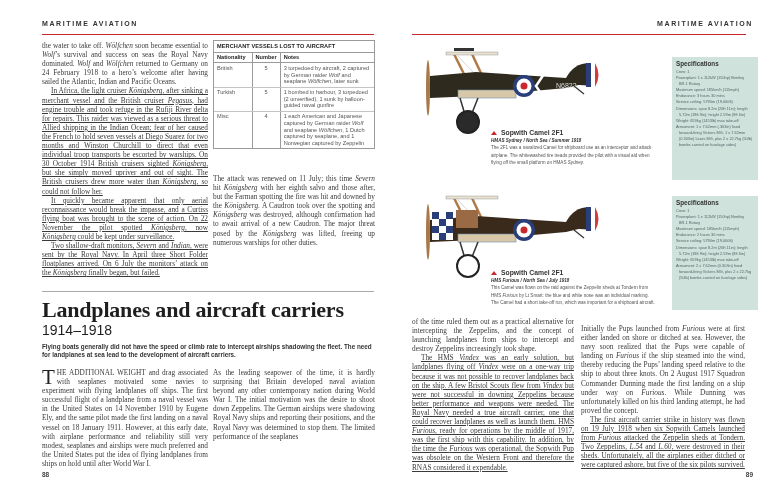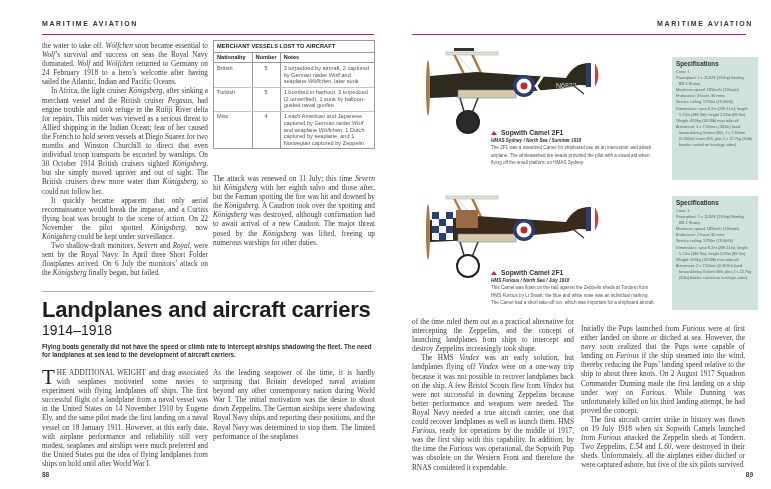--- a/index.html
+++ b/index.html
@@ -20,21 +20,21 @@
   .page-right .running-head { right: 18px; }
   .red-rule { position: absolute; top: 34px; height: 1.4px; background: #c8282d; }
   .page-left .red-rule { left: 26px; width: 332px; }
   .page-right .red-rule { left: 22px; width: 334px; }
 
   .body-text {
     font-family: "Liberation Serif", serif; font-size: 7.3px; line-height: 9.1px;
     color: #3a3a3a; text-align: justify;
   }
   .body-text p { text-indent: 0; }
-  .body-text p + p { text-indent: 9px; }
+  .body-text p + p { text-indent: 9px; text-decoration: underline; }
   .body-text i { font-style: italic; }
 
   .col { position: absolute; }
 
   
   .vessel-table {
     position: absolute; left: 197px; top: 40px; width: 162px;
     border: 1px solid #9a9a9a; font-family: "Liberation Sans", sans-serif;
     font-size: 5.6px; line-height: 6.7px; color: #555;
   }
@@ -46,21 +46,21 @@
   .vessel-table th { font-weight: bold; color: #222; text-align: left; padding: 1.5px 3px; border-bottom: 1px solid #9a9a9a; }
   .vessel-table td { padding: 1.5px 3px; vertical-align: top; border-bottom: 1px solid #c4c4c4; }
   .vessel-table tr:last-child td { border-bottom: none; }
   .vessel-table th + th, .vessel-table td + td { border-left: 1px solid #9a9a9a; }
   .vessel-table td.num { text-align: center; }
   .vessel-table .c1 { width: 38px; }
   .vessel-table .c2 { width: 28px; }
 
   .section-rule { position: absolute; left: 26px; top: 291px; width: 332px; height: 1px; background: #aaa; }
   .section-title {
-    position: absolute; left: 26px; top: 297px; font-family: Liberation Sans, sans-serif;
+    position: absolute; left: 26px; top: 297px; font-family: Liberation Serif, serif;
     font-weight: bold; font-size: 22px; color: #1e1e1e; letter-spacing: -0.2px; white-space: nowrap;
   }
   .section-sub {
     position: absolute; left: 26px; top: 322px; font-family: "Liberation Sans", sans-serif;
     font-size: 14px; color: #1e1e1e;
   }
   .standfirst {
     position: absolute; left: 26px; top: 343px; width: 332px; font-family: "Liberation Sans", sans-serif;
     font-weight: bold; font-size: 6.3px; line-height: 8.2px; color: #333;
   }
@@ -100,21 +100,21 @@
 <div class="spread">
 
   <div class="page page-left">
     <div class="running-head">MARITIME AVIATION</div>
     <div class="red-rule"></div>
 
     <div class="col body-text" style="left:26px; top:41px; width:166px;">
         <p>the water to take off. <i>Wölfchen</i> soon became essential to <i>Wolf</i>’s survival and success on seas the Royal Navy dominated. <i>Wolf</i> and <i>Wölfchen</i> returned to Germany on 24 February 1918 to a hero’s welcome after having sailed the Atlantic, Indian and Pacific Oceans.</p>
         <p>In Africa, the light cruiser <i>Königsberg</i>, after sinking a merchant vessel and the British cruiser <i>Pegasus</i>, had engine trouble and took refuge in the Rufiji River delta for repairs. This raider was viewed as a serious threat to Allied shipping in the Indian Ocean; fear of her caused the French to hold seven vessels at Diego Suarez for two months and Winston Churchill to direct that even individual troop transports be escorted by warships. On 30 October 1914 British cruisers sighted <i>Königsberg</i>, but she simply moved upriver and out of sight. The British cruisers drew more water than <i>Königsberg</i>, so could not follow her.</p>
         <p>It quickly became apparent that only aerial reconnaissance would break the impasse, and a Curtiss flying boat was brought to the scene of action. On 22 November the pilot spotted <i>Königsberg</i>, now <i>Königsberg</i> could be kept under surveillance.</p>
-        <p>Two shallow-draft monitors, <i>Severn</i> and <i>Royal</i>, were sent by the Royal Navy. In April three Short Folder floatplanes arrived. On 6 July the monitors’ attack on the <i>Königsberg</i> finally began, but failed.</p>
+        <p>Two shallow-draft monitors, <i>Severn</i> and <i>Indian</i>, were sent by the Royal Navy. In April three Short Folder floatplanes arrived. On 6 July the monitors’ attack on the <i>Königsberg</i> finally began, but failed.</p>
       </div>
 
     <div class="vessel-table">
       <div class="tbl-title">MERCHANT VESSELS LOST TO AIRCRAFT</div>
       <table>
         <thead>
           <tr>
             <th class="c1">Nationality</th>
             <th class="c2">Number</th>
             <th>Notes</th>

